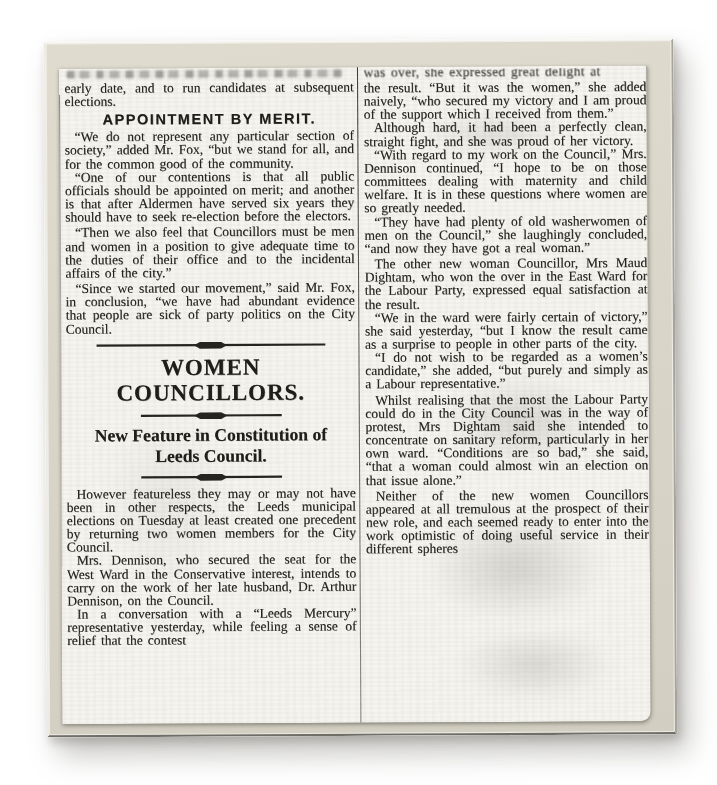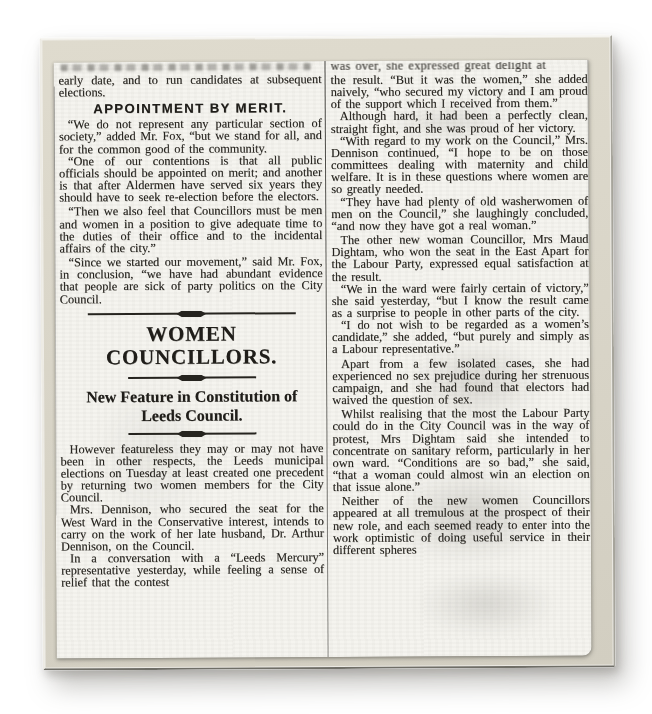--- a/index.html
+++ b/index.html
@@ -158,22 +158,21 @@
 
       <div class="col-right">
         <div class="cutoff-line">
           <span class="bt cut-text">was over, she expressed great delight at</span>
         </div>
 
         <p class="bt">the result. “But it was the women,” she added naively, “who secured my victory and I am proud of the support which I received from them.”</p>
         <p class="bt ind">Although hard, it had been a perfectly clean, straight fight, and she was proud of her victory.</p>
         <p class="bt ind">“With regard to my work on the Council,” Mrs. Dennison continued, “I hope to be on those committees dealing with maternity and child welfare. It is in these questions where women are so greatly needed.</p>
         <p class="bt ind">“They have had plenty of old washerwomen of men on the Council,” she laughingly concluded, “and now they have got a real woman.”</p>
-        <p class="bt ind gap">The other new woman Councillor, Mrs Maud Dightam, who won the seat in the East Apart for the Labour Party, expressed equal satisfaction at the result.</p>
+        <p class="bt ind gap">The other new woman Councillor, Mrs Maud Dightam, who won the over in the East Ward for the Labour Party, expressed equal satisfaction at the result.</p>
         <p class="bt ind">“We in the ward were fairly certain of victory,” she said yesterday, “but I know the result came as a surprise to people in other parts of the city.</p>
         <p class="bt ind">“I do not wish to be regarded as a women’s candidate,” she added, “but purely and simply as a Labour representative.”</p>
-        <p class="bt ind gap">Apart from a few isolated cases, she had experienced no sex prejudice during her strenuous campaign, and she had found that electors had waived the question of sex.</p>
         <p class="bt ind gap">Whilst realising that the most the Labour Party could do in the City Council was in the way of protest, Mrs Dightam said she intended to concentrate on sanitary reform, particularly in her own ward. “Conditions are so bad,” she said, “that a woman could almost win an election on that issue alone.”</p>
         <p class="bt ind gap">Neither of the new women Councillors appeared at all tremulous at the prospect of their new role, and each seemed ready to enter into the work optimistic of doing useful service in their different spheres</p>
       </div>
     </div>
   </div>
 </div>
 
 </body></html>

